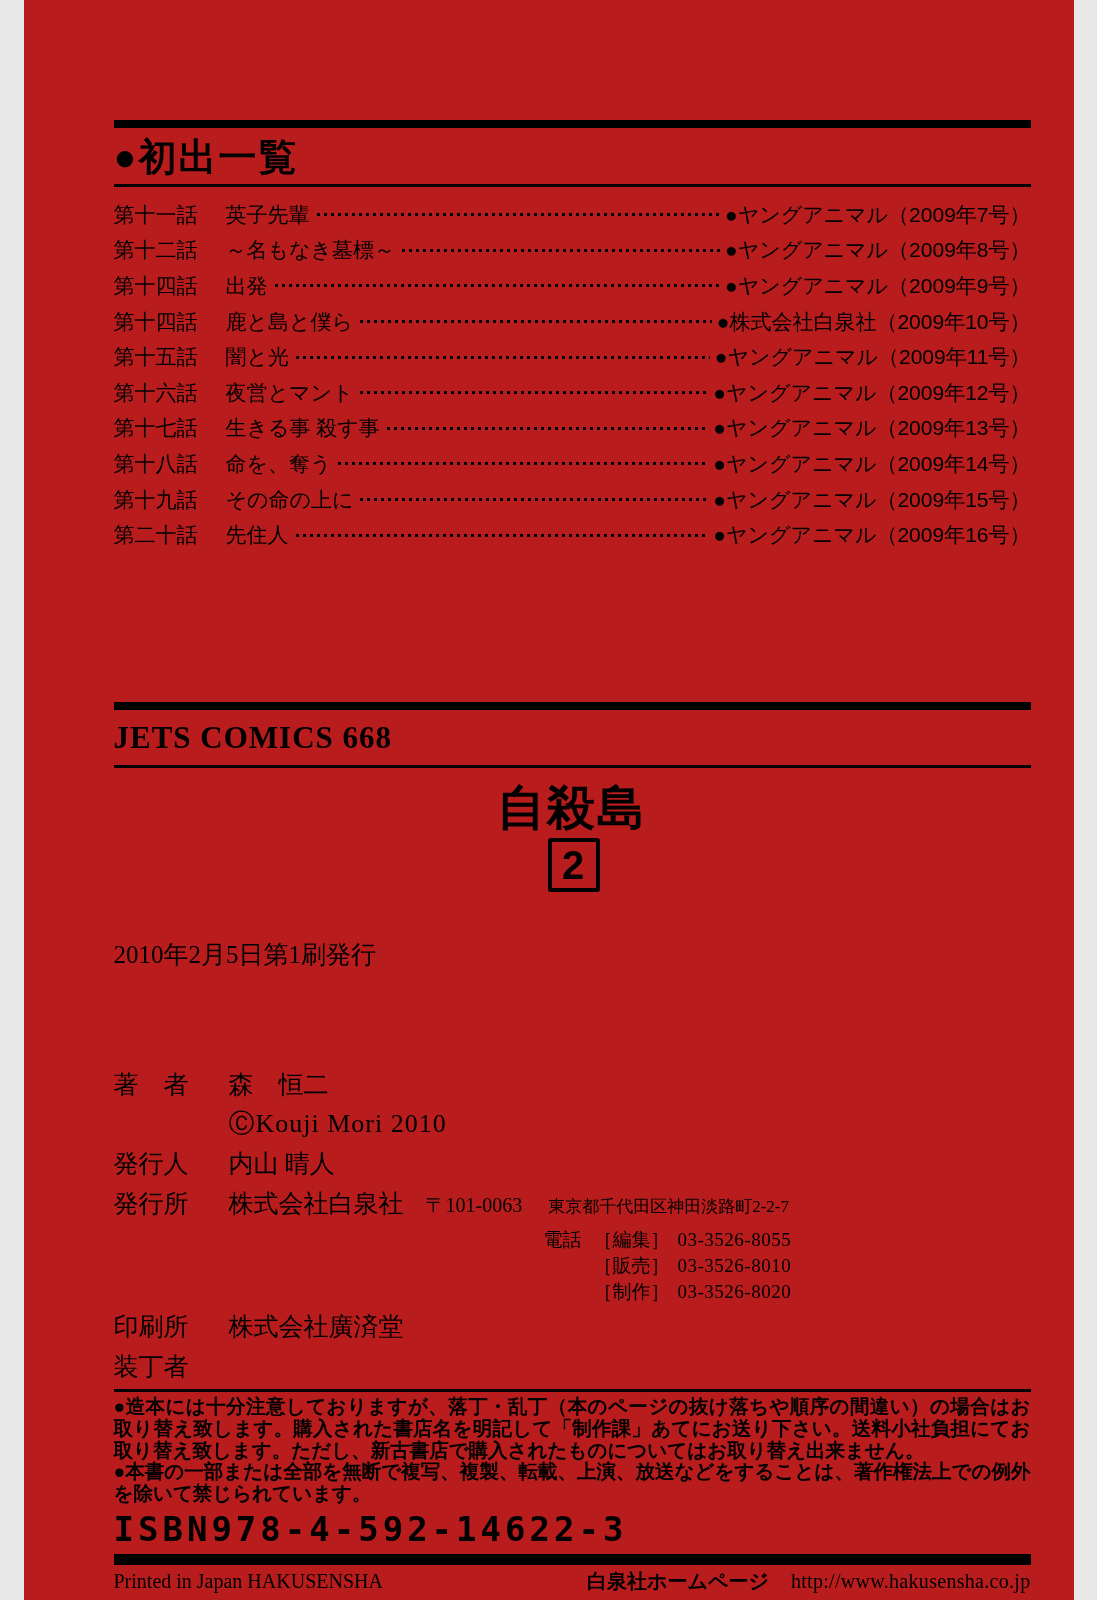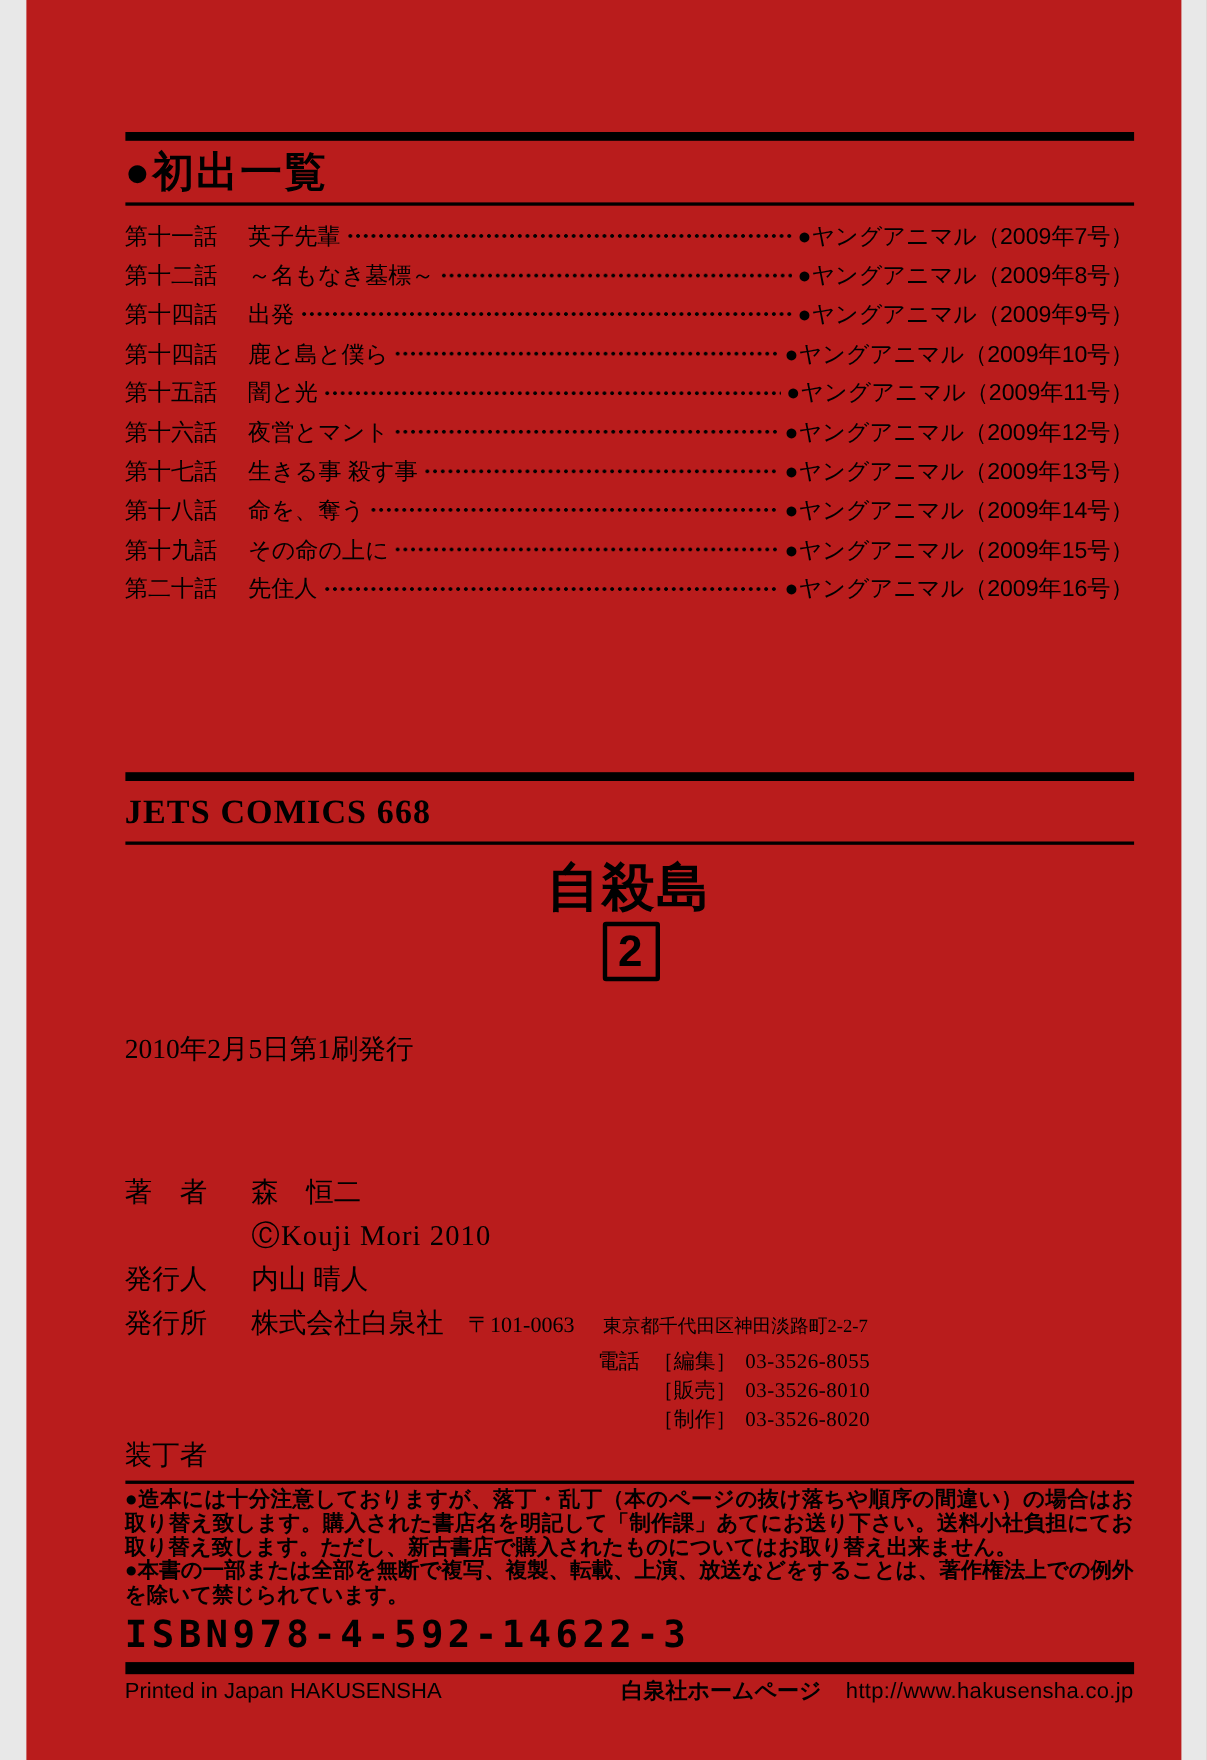--- a/index.html
+++ b/index.html
@@ -104,21 +104,21 @@
   .isbn {
     margin-top:6px;
     font-family:"DejaVu Sans Mono","Liberation Mono",monospace;
     font-weight:bold; font-size:34px; line-height:36px;
     letter-spacing:4px;
   }
   .rule-bottom { margin-top:7px; }
   .footer {
     margin-top:4px;
     display:flex; justify-content:space-between; align-items:flex-end;
-    font-family:Liberation Sans, sans-serif;
+    font-family:Liberation Serif, serif;
     font-size:20px; line-height:24px;
   }
   .footer-right { display:flex; align-items:baseline; }
   .homepage-label { font-weight:700; }
   .homepage-url { margin-left:22px; letter-spacing:0.3px; }
 </style>
 </head>
 <body>
 
 <div class="page">
@@ -144,21 +144,21 @@
       <div class="c-row">
         <span class="c-num">第十四話</span>
         <span class="c-title">出発</span>
         <span class="leader"></span>
         <span class="c-src">●ヤングアニマル（2009年9号）</span>
       </div>
       <div class="c-row">
         <span class="c-num">第十四話</span>
         <span class="c-title">鹿と島と僕ら</span>
         <span class="leader"></span>
-        <span class="c-src">●ヤングアニマル（2009年10号）</span>
+        <span class="c-src">●株式会社白泉社（2009年10号）</span>
       </div>
       <div class="c-row">
         <span class="c-num">第十五話</span>
         <span class="c-title">闇と光</span>
         <span class="leader"></span>
         <span class="c-src">●ヤングアニマル（2009年11号）</span>
       </div>
       <div class="c-row">
         <span class="c-num">第十六話</span>
         <span class="c-title">夜営とマント</span>
@@ -233,20 +233,24 @@
           <span class="phone-dept">［販売］</span>
           <span class="phone-number">03-3526-8010</span>
         </div>
         <div class="phone-row">
           <span class="phone-prefix"></span>
           <span class="phone-dept">［制作］</span>
           <span class="phone-number">03-3526-8020</span>
         </div>
       </div>
 
+      <div class="k-row r-printer">
+        <span class="k-label">印刷所</span>
+        <span class="k-value">株式会社廣済堂</span>
+      </div>
       <div class="k-row r-designer">
         <span class="k-label">装丁者</span>
       </div>
     </div>
 
     <div class="rule thin rule-above-notice"></div>
     <div class="notice">
       <p>●造本には十分注意しておりますが、落丁・乱丁（本のページの抜け落ちや順序の間違い）の場合はお取り替え致します。購入された書店名を明記して「制作課」あてにお送り下さい。送料小社負担にてお取り替え致します。ただし、新古書店で購入されたものについてはお取り替え出来ません。</p>
       <p>●本書の一部または全部を無断で複写、複製、転載、上演、放送などをすることは、著作権法上での例外を除いて禁じられています。</p>
     </div>

